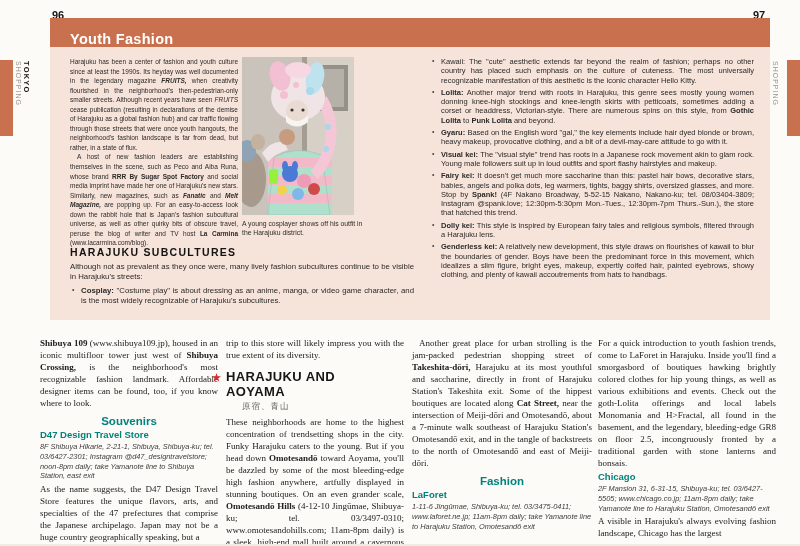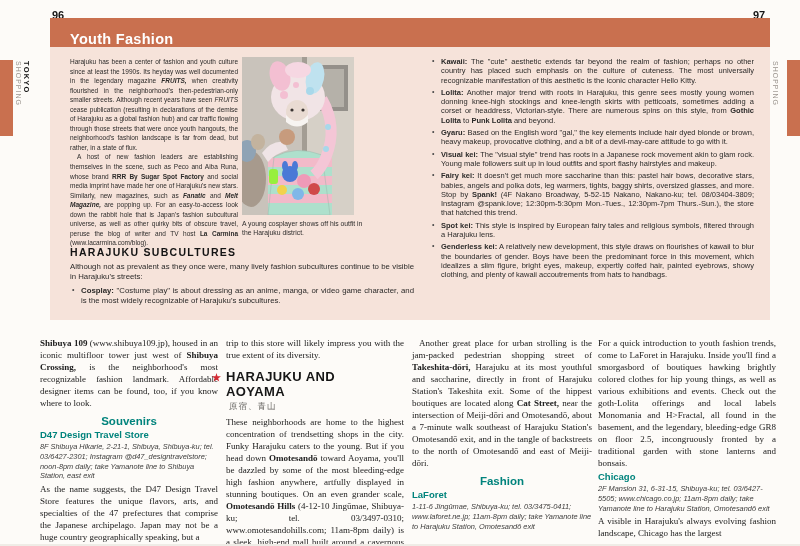--- a/index.html
+++ b/index.html
@@ -57,21 +57,21 @@
             color:#00837c;margin:6px 0 0 0;text-align:center;}
   .sub-head{font-family:"Liberation Sans",sans-serif;font-weight:bold;font-size:9.5px;
             color:#00837c;margin:2px 0 1px 0;text-align:left;}
   .listing{font-family:"Liberation Sans",sans-serif;font-style:italic;font-size:7.4px;
            line-height:9.8px;color:#3d3c3b;text-align:left;margin-bottom:2px;}
   .sight-head{font-family:"Liberation Sans",sans-serif;font-weight:bold;font-size:13px;
               line-height:15px;letter-spacing:.4px;color:#161616;margin:8px 0 0 0;
               position:relative;text-align:left;}
   .sight-star{position:absolute;left:-14px;top:1px;font-size:10px;color:#d42a33;}
   .jp{font-family:"Liberation Sans",sans-serif;font-size:8.5px;color:#6b6965;
-      letter-spacing:1px;margin:1px 0 4px 3px;text-align:left;}
+      letter-spacing:1px;margin:1px 0 4px 16px;text-align:left;}
 </style>
 </head>
 <body>
 
 <div id="spread">
 
   <div class="pagenum" id="pagenum-left">96</div>
   <div class="pagenum" id="pagenum-right">97</div>
 
   <div class="edge-tab" id="tab-left"></div>
@@ -137,26 +137,26 @@
           <rect x="27" y="112" width="9" height="15" rx="3" fill="#97ef3e"></rect>
           <circle cx="72" cy="132" r="6" fill="#d04a4a"></circle>
           <circle cx="56" cy="137" r="6" fill="#7fb7e8"></circle>
           <circle cx="40" cy="133" r="5" fill="#f2d24b"></circle>
         </g>
       </svg>
     </div>
     <div id="caption">A young cosplayer shows off his outfit in the Harajuku district.</div>
 
     <div class="fxcol" id="fx-bullets">
-      <div class="fb"><span style="font-weight: bold;">Kawaii:</span><span> The "cute" aesthetic extends far beyond the realm of fashion; perhaps no other country has placed such emphasis on the culture of cuteness. The most universally recognizable manifestation of this aesthetic is the iconic character Hello Kitty.</span></div>
+      <div class="fb"><span style="font-weight: normal;">Kawaii:</span><span> The "cute" aesthetic extends far beyond the realm of fashion; perhaps no other country has placed such emphasis on the culture of cuteness. The most universally recognizable manifestation of this aesthetic is the iconic character Hello Kitty.</span></div>
       <div class="fb"><span style="font-weight: bold;">Lolita:</span><span> Another major trend with roots in Harajuku, this genre sees mostly young women donning knee-high stockings and knee-length skirts with petticoats, sometimes adding a corset or headdress, Victorian-style. There are numerous spins on this style, from </span><span style="font-weight: bold;">Gothic Lolita</span><span> to </span><span style="font-weight: bold;">Punk Lolita</span><span> and beyond.</span></div>
       <div class="fb"><span style="font-weight: bold;">Gyaru:</span><span> Based on the English word "gal," the key elements include hair dyed blonde or brown, heavy makeup, provocative clothing, and a bit of a devil-may-care attitude to go with it.</span></div>
       <div class="fb"><span style="font-weight: bold;">Visual kei:</span><span> The "visual style" trend has roots in a Japanese rock movement akin to glam rock. Young male followers suit up in loud outfits and sport flashy hairstyles and makeup.</span></div>
       <div class="fb"><span style="font-weight: bold;">Fairy kei:</span><span> It doesn't get much more saccharine than this: pastel hair bows, decorative stars, babies, angels and polka dots, leg warmers, tights, baggy shirts, oversized glasses, and more. Stop by </span><span style="font-weight: bold;">Spank!</span><span> (4F Nakano Broadway, 5-52-15 Nakano, Nakano-ku; tel. 08/03404-3809; Instagram @spank.love; 12:30pm-5:30pm Mon.-Tues., 12:30pm-7pm Thurs.-Sun.), the store that hatched this trend.</span></div>
-      <div class="fb"><span style="font-weight: bold;">Spot kei:</span><span> This style is inspired by European fairy tales and religious symbols, filtered through a Harajuku lens.</span></div>
+      <div class="fb"><span style="font-weight: bold;">Dolly kei:</span><span> This style is inspired by European fairy tales and religious symbols, filtered through a Harajuku lens.</span></div>
       <div class="fb"><span style="font-weight: bold;">Genderless kei:</span><span> A relatively new development, this style draws on flourishes of kawaii to blur the boundaries of gender. Boys have been the predominant force in this movement, which idealizes a slim figure, bright eyes, makeup, expertly coifed hair, painted eyebrows, showy clothing, and plenty of kawaii accoutrements from hats to handbags.</span></div>
     </div>
 
     <div id="subc">
       <div id="subc-heading">HARAJUKU SUBCULTURES</div>
       <p id="subc-intro">Although not as prevalent as they once were, many lively fashion subcultures continue to be visible in Harajuku's streets:</p>
       <div class="fb"><span style="font-weight: bold;">Cosplay:</span><span> "Costume play" is about dressing as an anime, manga, or video game character, and is the most widely recognizable of Harajuku's subcultures.</span></div>
     </div>
   </div>
 

